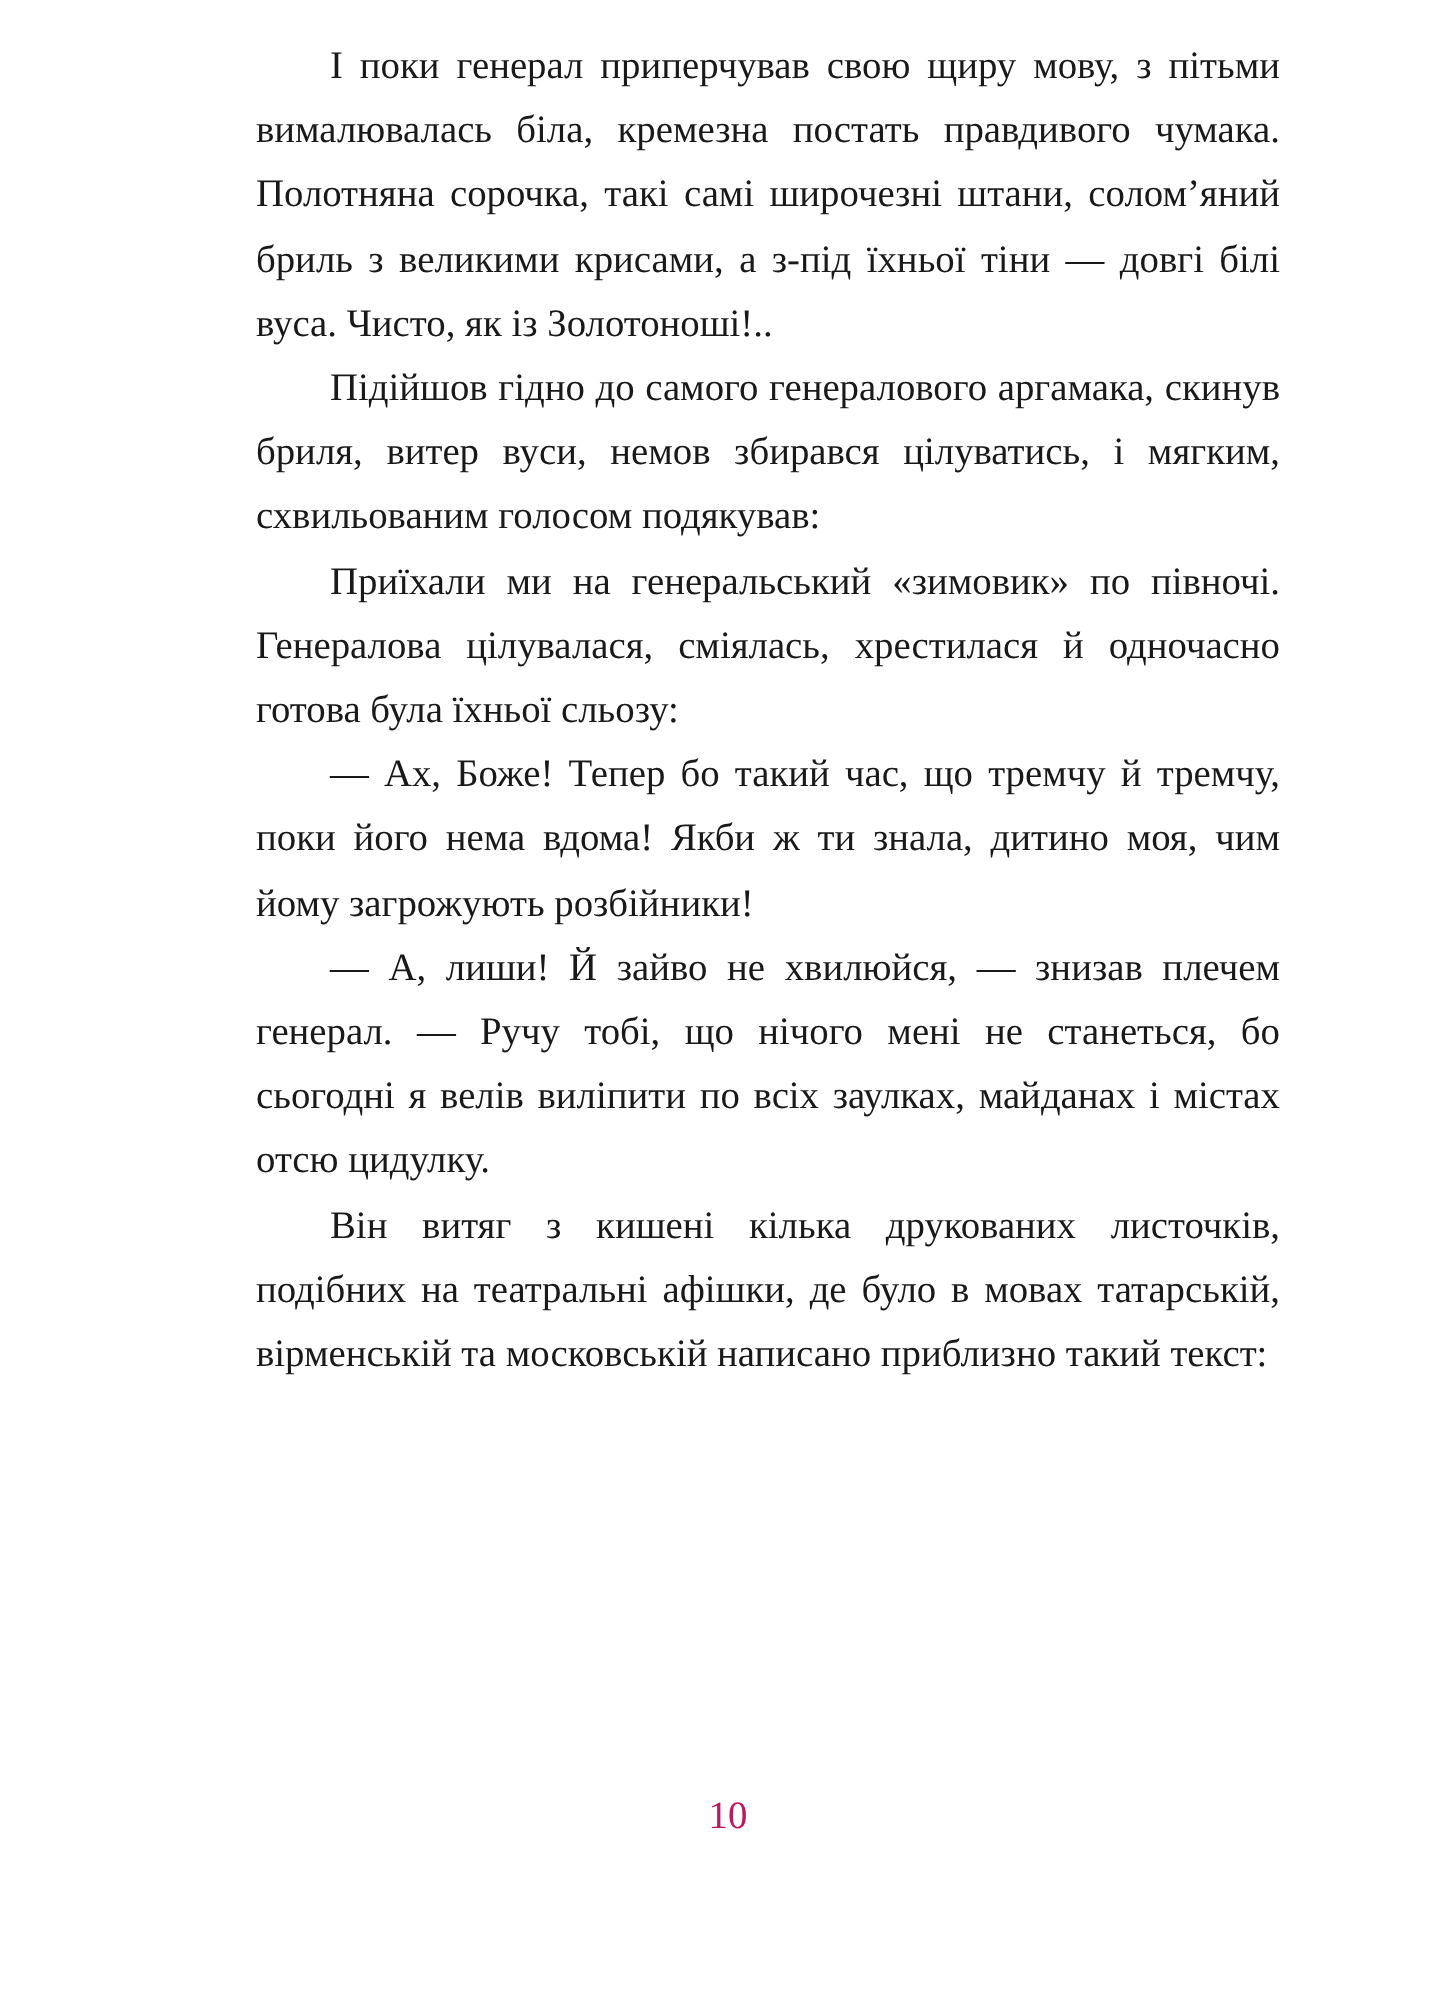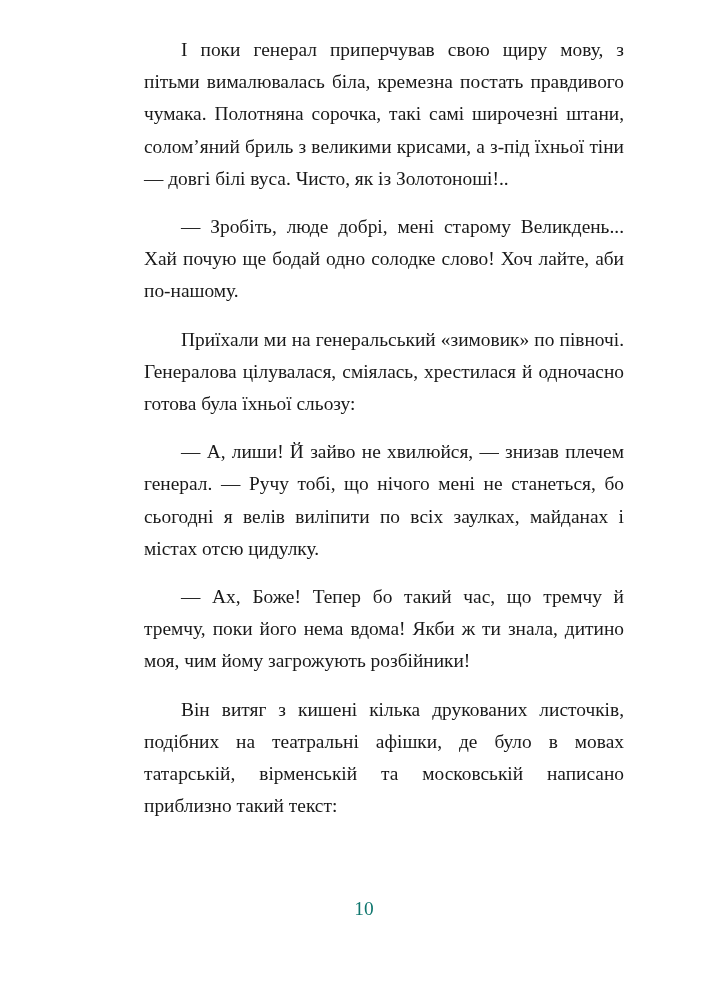--- a/index.html
+++ b/index.html
@@ -23,40 +23,40 @@
   }
   .body-text {
     font-size: 19.4px;
     line-height: 32.2px;
     text-align: justify;
     text-justify: inter-word;
     hyphens: manual;
     color: #191919;
   }
   .body-text p {
-    margin: 16px;
+    margin: 0;
     text-indent: 37px;
   }
   .page-number {
     position: absolute;
     left: 0;
     right: 0;
     top: 898px;
     text-align: center;
     font-size: 19.4px;
-    color: #0f766e;
+    color: #be185d;
   }
 </style>
 </head>
 <body>
 
 <div class="page">
   <div class="body-text">
     <p>І поки генерал приперчував свою щиру мову, з пітьми вималювалась біла, кремезна постать правдивого чумака. Полотняна сорочка, такі самі широчезні штани, солом’яний бриль з великими крисами, а з-під їхньої тіни — довгі білі вуса. Чисто, як із Золотоноші!..</p>
-    <p>— Зробіть, люде добрі, мені старому Великдень... Хай почую ще бодай одно солодке слово! Хоч лайте, аби по-нашому.</p>
+    <p>Підійшов гідно до самого генералового аргамака, скинув бриля, витер вуси, немов збирався цілуватись, і мягким, схвильованим голосом подякував:</p>
     <p>Приїхали ми на генеральський «зимовик» по півночі. Генералова цілувалася, сміялась, хрестилася й одночасно готова була їхньої сльозу:</p>
+    <p>— Ах, Боже! Тепер бо такий час, що тремчу й тремчу, поки його нема вдома! Якби ж ти знала, дитино моя, чим йому загрожують розбійники!</p>
     <p>— А, лиши! Й зайво не хвилюйся, — знизав плечем генерал. — Ручу тобі, що нічого мені не станеться, бо сьогодні я велів виліпити по всіх заулках, майданах і містах отсю цидулку.</p>
-    <p>— Ах, Боже! Тепер бо такий час, що тремчу й тремчу, поки його нема вдома! Якби ж ти знала, дитино моя, чим йому загрожують розбійники!</p>
     <p>Він витяг з кишені кілька друкованих листочків, подібних на театральні афішки, де було в мовах татарській, вірменській та московській написано приблизно такий текст:</p>
 
   </div>
   <div class="page-number">10</div>
 </div>
 
 </body></html>

